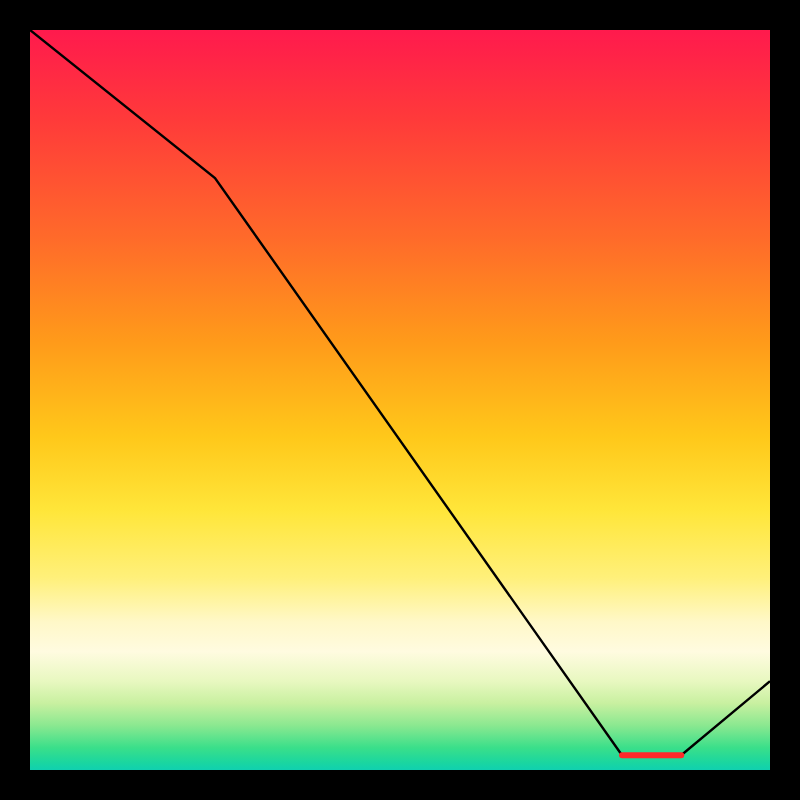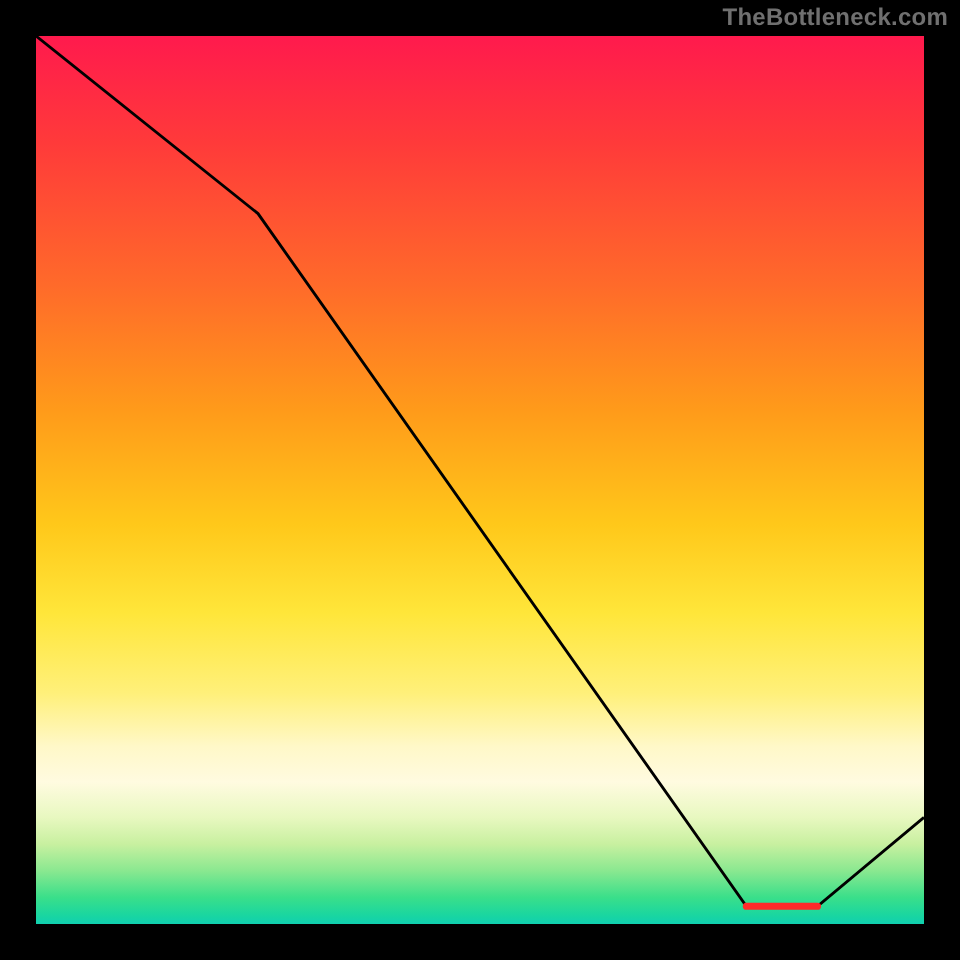--- a/index.html
+++ b/index.html
@@ -105,14 +105,13 @@
 
   <svg class="svg-line" viewBox="0 0 740 740" preserveAspectRatio="none">
 
     <path id="curve-path" fill="none" stroke="#000" stroke-width="2.4" d="M0.0 0.0 L185.0 148.0 L592.0 725.2 L651.2 725.2 L740.0 651.2"></path>
 
     <line id="marker-line" stroke="#ff2a2a" stroke-width="6" stroke-linecap="round" x1="592" x2="651.2" y1="725.2" y2="725.2"></line>
   </svg>
 
   <span class="overlay-label" id="overlay-label" style="left: 611.6px; top: 748px;"></span>
 
-  <span class="watermark">TheBottleneck.com</span>
 </div>
 
 </body></html>

